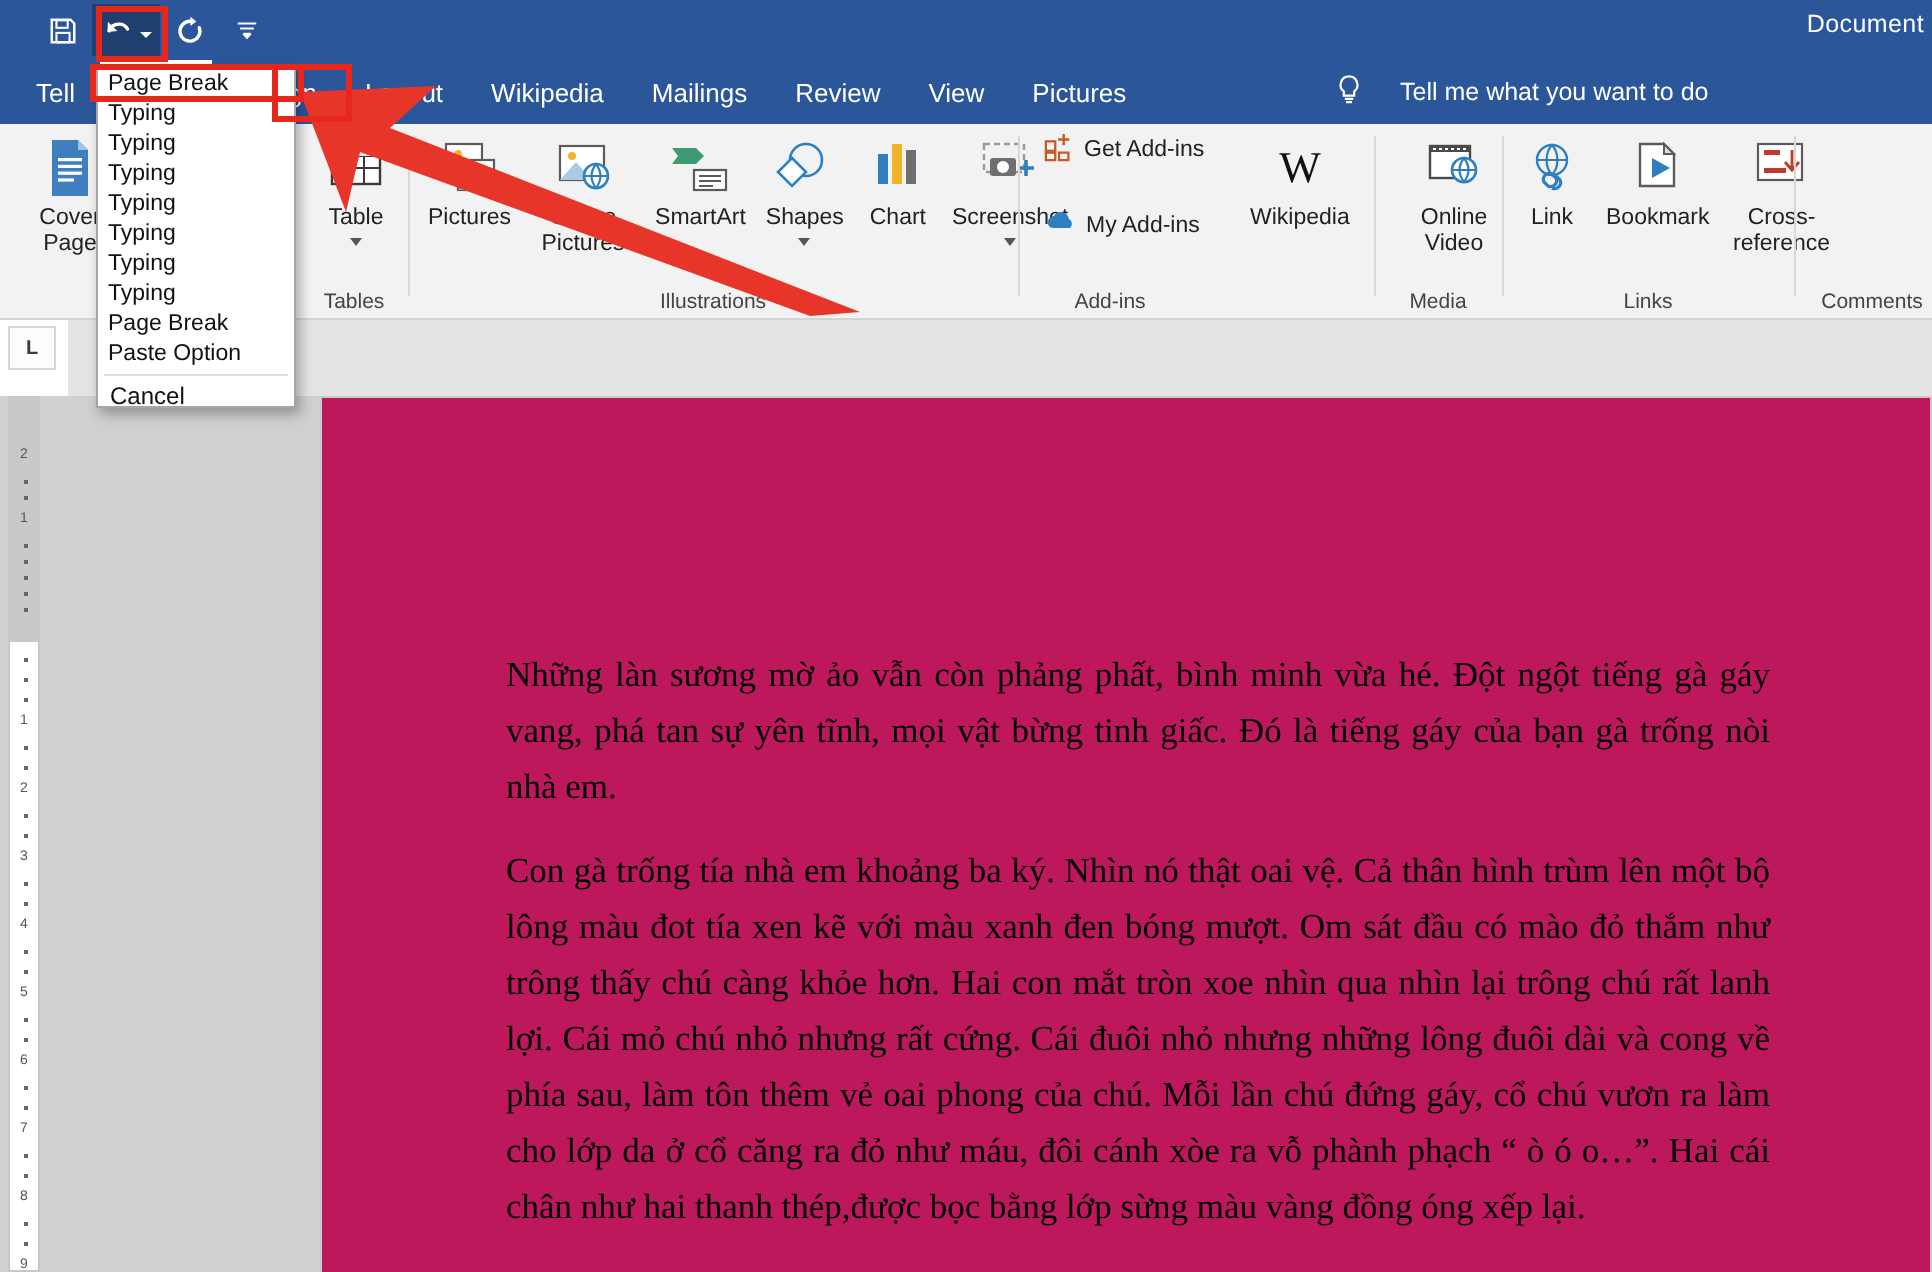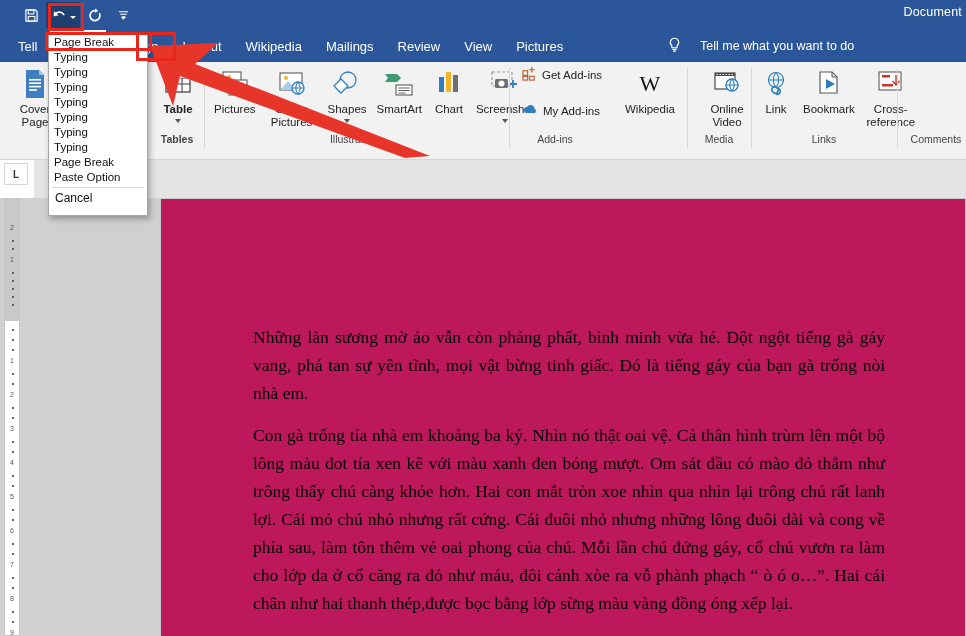--- a/index.html
+++ b/index.html
@@ -54,21 +54,21 @@
 
   
   .ribbon {
     position: absolute; left: 0; top: 62px; width: 966px; height: 98px;
     background: #f2f2f2; border-bottom: 1px solid #d4d4d4;
     overflow: hidden;
   }
   .rgroup { position: absolute; top: 0; height: 98px; }
   .rgroup-items { position: absolute; top: 2px; left: 0; display: flex; align-items: flex-start; height: 72px; }
   .rgroup-label {
-    position: absolute; bottom: 15px; width: 100%; text-align: center;
+    position: absolute; bottom: 3px; width: 100%; text-align: center;
     font-size: 10.5px; color: #444; white-space: nowrap;
   }
   .rsep { position: absolute; top: 6px; width: 1px; height: 80px; background: #d8d8d8; }
 
   .ritem {
     display: flex; flex-direction: column; align-items: center;
     padding: 3px 5px 0 5px; min-width: 44px;
   }
   .ritem .ico { height: 34px; display: flex; align-items: center; justify-content: center; }
   .ritem .lbl {
@@ -136,21 +136,21 @@
     position: absolute; left: 48px; top: 33px; width: 100px;
     background: #ffffff; border: 1px solid #a6a6a6;
     box-shadow: 2px 3px 6px rgba(0,0,0,.30);
     padding: 1px 0 0 0; z-index: 40;
   }
   .umi {
     height: 15px; line-height: 15px; padding-left: 5px;
     font-size: 11.5px; color: #111; white-space: nowrap;
   }
   .umi.sel { background: #ffffff; }
-  .umi.cancel { height: 26px; line-height: 18px; font-size: 12px; padding-left: 6px; }
+  .umi.cancel { height: 14px; line-height: 18px; font-size: 12px; padding-left: 6px; }
   .umi-sep { height: 1px; background: #dcdcdc; margin: 2px 3px 1px 3px; }
 
   
   .redbox { position: absolute; border: 3px solid #e8261c; z-index: 60; pointer-events: none; }
   #redbox-undo { left: 48px; top: 3px; width: 36px; height: 28px; }
   #redbox-pagebreak { left: 45px; top: 32px; width: 107px; height: 19px; }
   #redbox-insert { left: 136px; top: 32px; width: 40px; height: 29px; }
 
   .arrow-svg { position: absolute; left: 140px; top: 38px; z-index: 55; pointer-events: none; }
 
@@ -239,21 +239,21 @@
                 <rect x="9" y="14.4" width="12" height="1.6" fill="#fff"></rect>
                 <rect x="9" y="17.8" width="12" height="1.6" fill="#fff"></rect>
                 <rect x="9" y="21.2" width="8" height="1.6" fill="#fff"></rect>
               </svg>
           </div>
           <div class="lbl wrap">Cover Page</div>
         </div>
       </div>
     </div>
 
-    <div class="rgroup" style="left:150px; width:54px;font-weight:bold;">
+    <div class="rgroup" style="left:150px; width:54px;">
       <div class="rgroup-items" style="left:6px;">
         <div class="ritem">
           <div class="ico">
             <svg width="32" height="30" viewBox="0 0 32 30">
                 <rect x="4" y="3" width="24" height="20" fill="#fff" stroke="#3a3a3a" stroke-width="1.2"></rect>
                 <path d="M4 9h24M4 15h24M12 3v20M20 3v20" stroke="#3a3a3a" stroke-width="1"></path>
                 <rect x="4" y="3" width="24" height="6" fill="#e8e8e8"></rect>
               </svg>
           </div>
           <div class="lbl">Table</div>
@@ -285,37 +285,37 @@
                 <circle cx="9" cy="9" r="2" fill="#f0b429"></circle>
                 <path d="M3 21 L11 12 L19 21z" fill="#a8cbe6"></path>
                 <circle cx="21" cy="19" r="6" fill="#fff" stroke="#2f7fc0" stroke-width="1.3"></circle>
                 <path d="M15 19h12M21 13c3 4 3 8 0 12-3-4-3-8 0-12z" fill="none" stroke="#2f7fc0" stroke-width="1.1"></path>
               </svg>
           </div>
           <div class="lbl wrap">Online Pictures</div>
         </div>
         <div class="ritem">
           <div class="ico">
-            <svg width="30" height="30" viewBox="0 0 30 30">
-                <path d="M16 3 a8 8 0 0 1 0 16 a8 8 0 0 1 0 -16z" fill="none" stroke="#2f7fc0" stroke-width="1.3"></path>
-                <path d="M9 10 L16 17 L9 24 L2 17z" fill="#fff" stroke="#2f7fc0" stroke-width="1.3"></path>
-              </svg>
-          </div>
-          <div class="lbl">Shapes</div>
-          <div class="dncaret"></div>
-        </div>
-        <div class="ritem">
-          <div class="ico">
             <svg width="32" height="30" viewBox="0 0 32 30">
                 <path d="M2 5 L14 5 L18 9 L14 13 L2 13 L5 9z" fill="#3f9a72"></path>
                 <rect x="13" y="16" width="16" height="10" fill="#fff" stroke="#5b5b5b" stroke-width="1.1"></rect>
                 <path d="M15.5 19h11M15.5 21.5h11M15.5 24h7" stroke="#5b5b5b" stroke-width="1"></path>
               </svg>
           </div>
           <div class="lbl">SmartArt</div>
+        </div>
+        <div class="ritem">
+          <div class="ico">
+            <svg width="30" height="30" viewBox="0 0 30 30">
+                <path d="M16 3 a8 8 0 0 1 0 16 a8 8 0 0 1 0 -16z" fill="none" stroke="#2f7fc0" stroke-width="1.3"></path>
+                <path d="M9 10 L16 17 L9 24 L2 17z" fill="#fff" stroke="#2f7fc0" stroke-width="1.3"></path>
+              </svg>
+          </div>
+          <div class="lbl">Shapes</div>
+          <div class="dncaret"></div>
         </div>
         <div class="ritem">
           <div class="ico">
             <svg width="28" height="30" viewBox="0 0 28 30">
                 <rect x="4" y="8" width="5" height="15" fill="#2f7fc0"></rect>
                 <rect x="11" y="3" width="5" height="20" fill="#f0b429"></rect>
                 <rect x="18" y="6" width="5" height="17" fill="#6f6f6f"></rect>
               </svg>
           </div>
           <div class="lbl">Chart</div>

